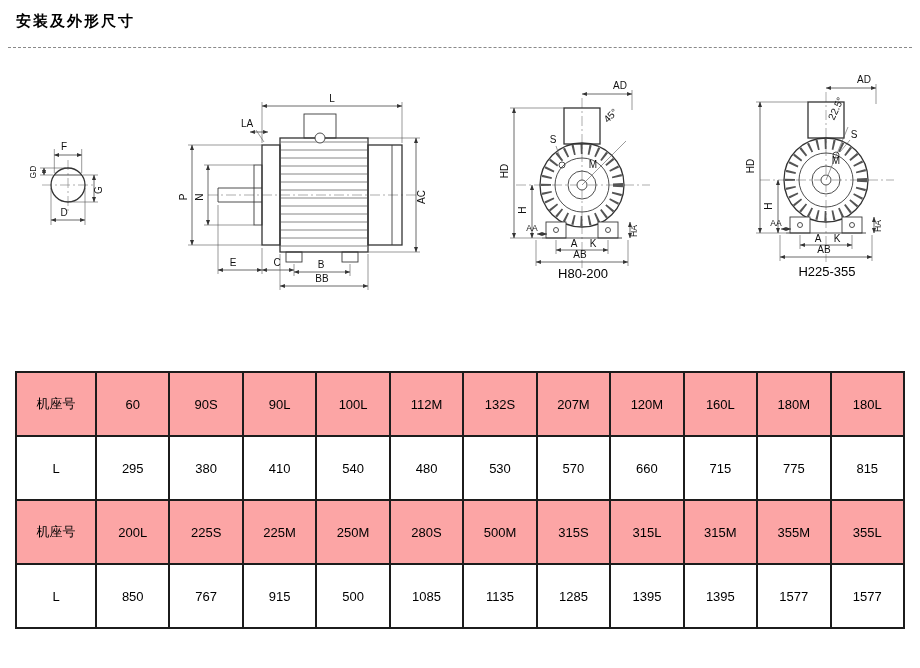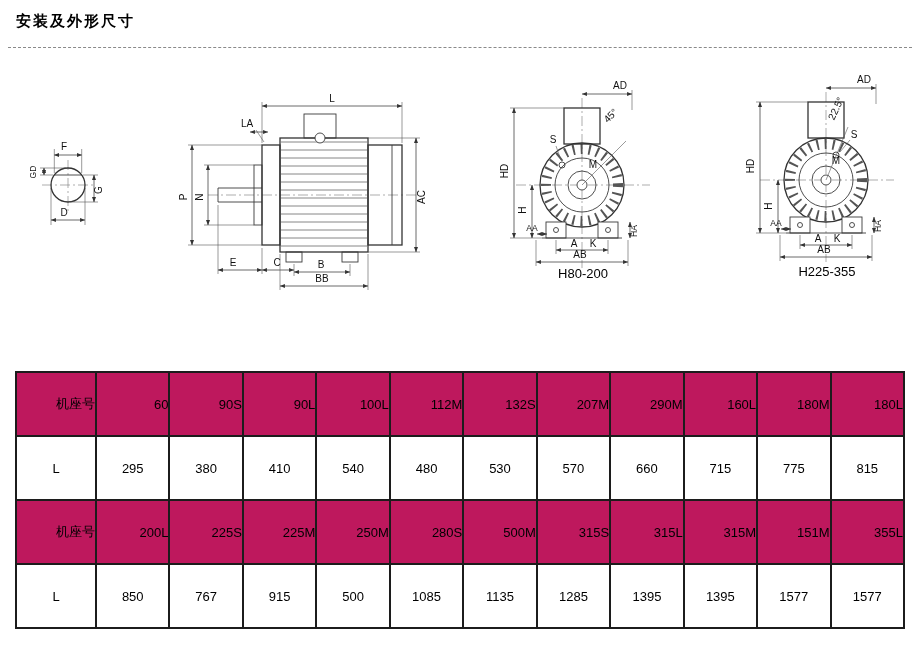--- a/index.html
+++ b/index.html
@@ -14,21 +14,21 @@
   .cl{stroke:#8a8a8a;stroke-width:0.7;stroke-dasharray:10 3 2 3;fill:none;}
   .ext{stroke:#555;stroke-width:0.6;fill:none;}
   .dim{stroke:#444;stroke-width:0.8;fill:none;marker-start:url(#arw);marker-end:url(#arw);}
   .fin{stroke:#555;stroke-width:10;fill:none;stroke-dasharray:2 6;}
   .dt{font-family:"Liberation Sans",sans-serif;font-size:10px;fill:#111;}
   .dts{font-size:8.5px;}
   .cap{font-size:13px;fill:#000;}
   table.dim-table{border-collapse:collapse;table-layout:fixed;width:890px;margin:6px 15px 0 15px;}
   table.dim-table td{border:2px solid #1c1c1c;height:62px;text-align:center;vertical-align:middle;
                      font-size:13px;color:#000;padding:0;}
-  tr.shaded td{background:#be185d;text-align:right;}
+  tr.shaded td{background:#fca5a5;}
 </style>
 </head>
 <body>
 
 <div class="sheet">
   <div class="title">安装及外形尺寸</div>
   <div class="rule"></div>
 
   <svg class="drawings" width="920" height="315" viewBox="0 0 920 315">
     <defs>
@@ -260,21 +260,21 @@
     <tbody>
       <tr class="shaded">
         <td>机座号</td>
         <td>60</td>
         <td>90S</td>
         <td>90L</td>
         <td>100L</td>
         <td>112M</td>
         <td>132S</td>
         <td>207M</td>
-        <td>290M</td>
+        <td>120M</td>
         <td>160L</td>
         <td>180M</td>
         <td>180L</td>
       </tr>
       <tr>
         <td>L</td>
         <td>295</td>
         <td>380</td>
         <td>410</td>
         <td>540</td>
@@ -290,21 +290,21 @@
         <td>机座号</td>
         <td>200L</td>
         <td>225S</td>
         <td>225M</td>
         <td>250M</td>
         <td>280S</td>
         <td>500M</td>
         <td>315S</td>
         <td>315L</td>
         <td>315M</td>
-        <td>151M</td>
+        <td>355M</td>
         <td>355L</td>
       </tr>
       <tr>
         <td>L</td>
         <td>850</td>
         <td>767</td>
         <td>915</td>
         <td>500</td>
         <td>1085</td>
         <td>1135</td>

